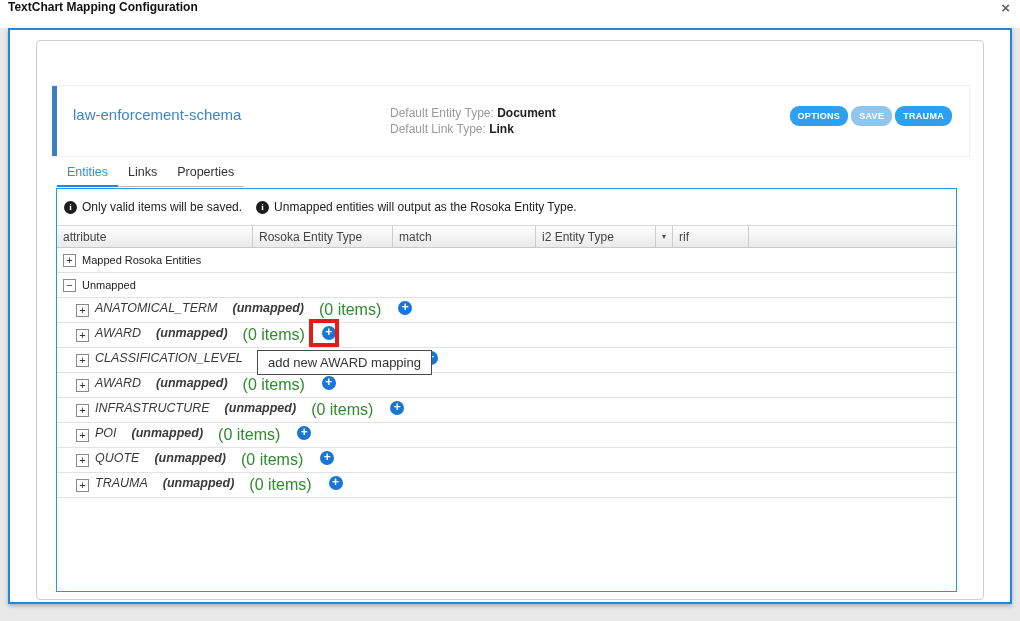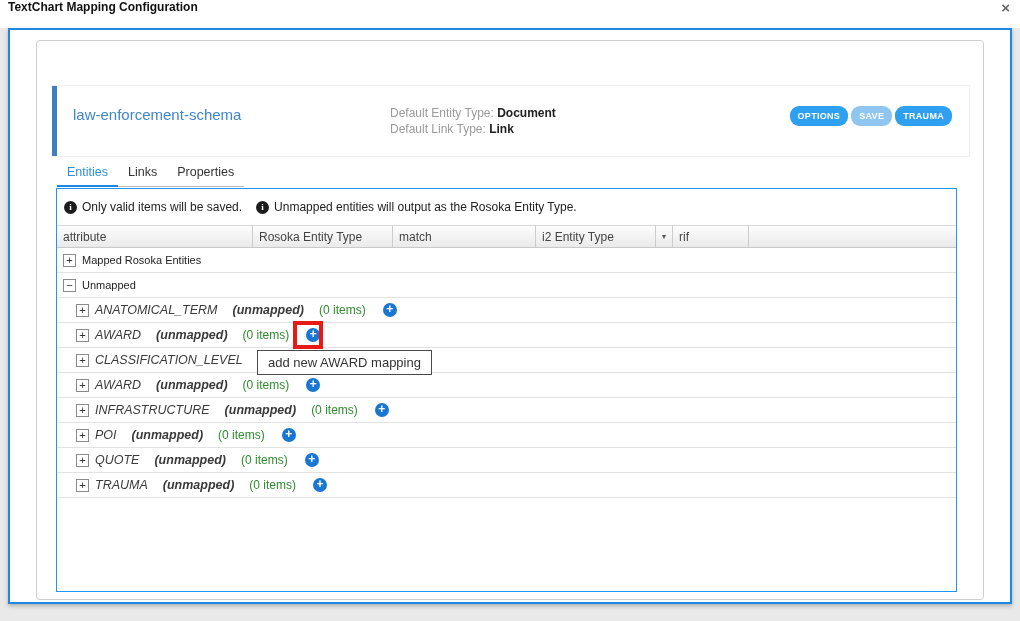--- a/index.html
+++ b/index.html
@@ -111,21 +111,21 @@
   }
   .row.entity { padding-left:19px; }
   .expander {
     width:13px; height:13px; border:1px solid #8a8a8a; background:#fff; color:#333;
     font-size:11px; line-height:10px; text-align:center; flex:0 0 auto; cursor:pointer;
   }
   .glabel { font-size:11px; color:#222; }
   .entity-text { display:inline-flex; align-items:flex-start; gap:15px; }
   .ename { font-size:12.5px; font-style:italic; color:#3a3a3a; }
   .etag  { font-size:12.5px; font-style:italic; font-weight:700; color:#3a3a3a; }
-  .ecount{ font-size:12px; color:#2e8b2e; }
+  .ecount{ font-size:16px; color:#2e8b2e; }
   .add-wrap { position:relative; display:inline-flex; margin-left:2px; }
   .addbtn {
     width:14px; height:14px; border-radius:50%; background:#1976d2; color:#fff;
     font-size:12px; font-weight:700; line-height:13px; text-align:center; cursor:pointer;
   }
   .add-wrap.hl::after {
     content:""; position:absolute; left:-13px; top:-7px; width:22px; height:20px;
     border:4px solid #e81b14; pointer-events:none; z-index:5;
   }
   

